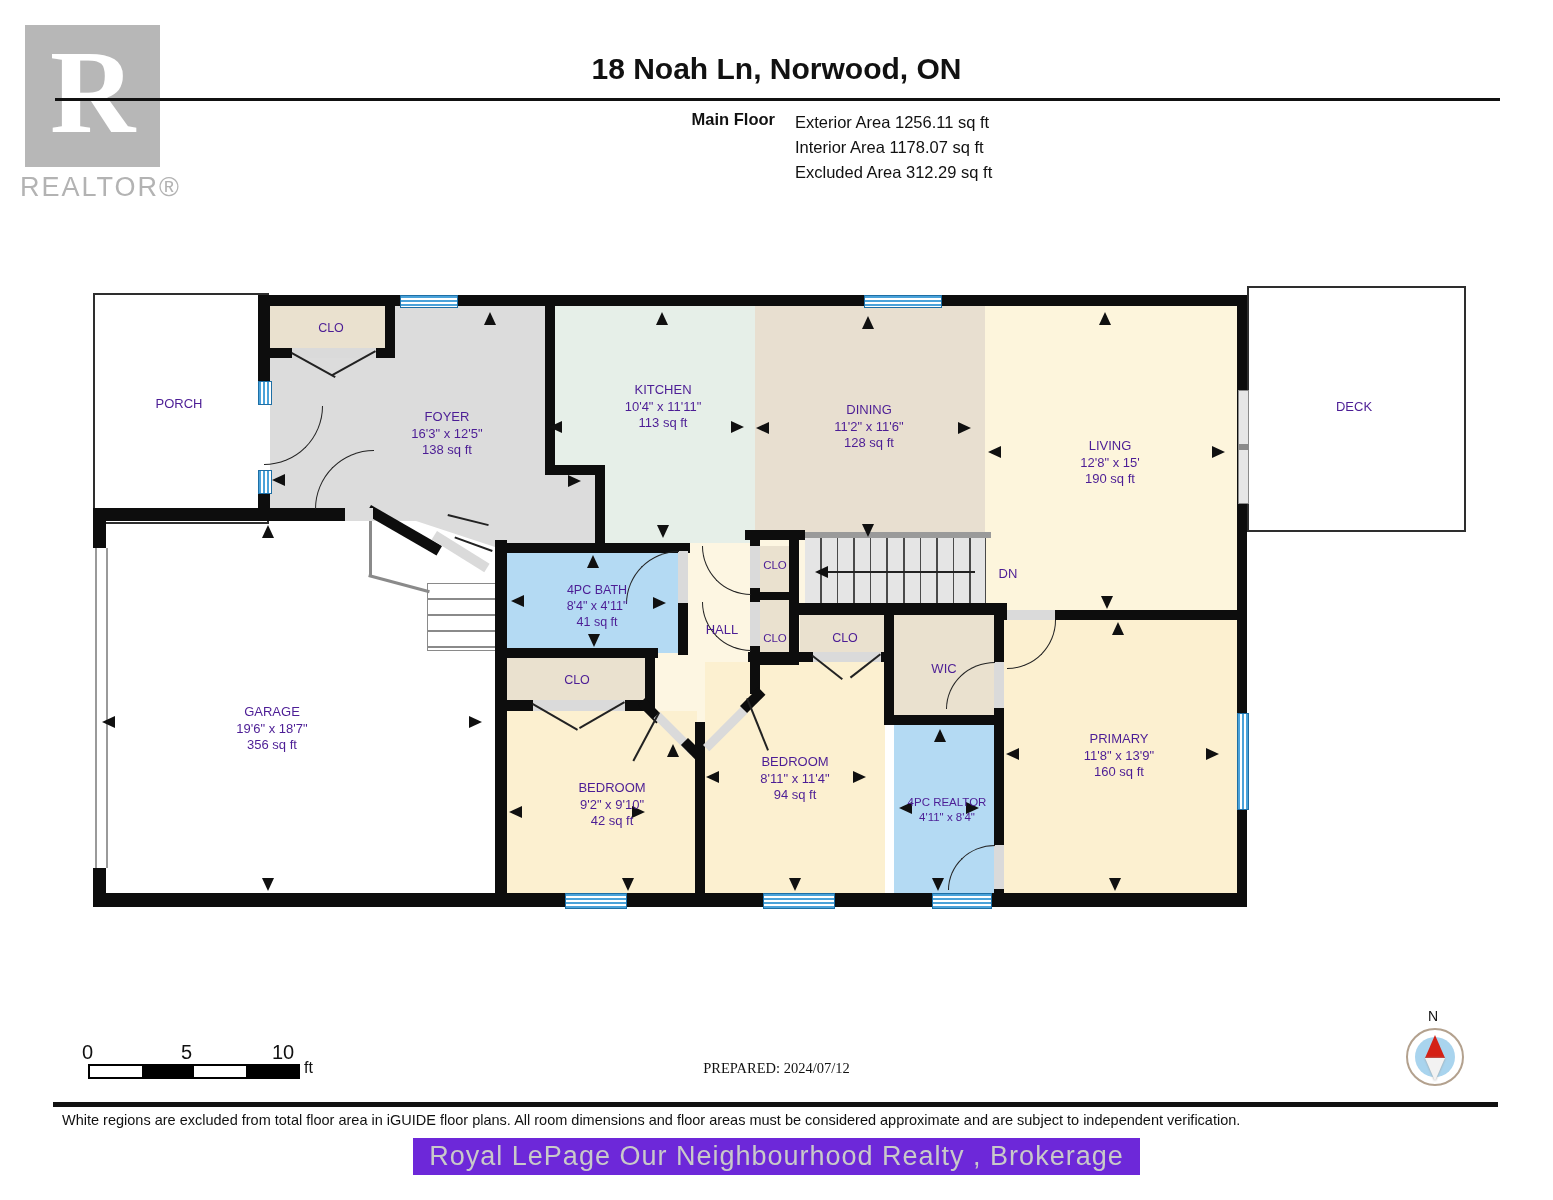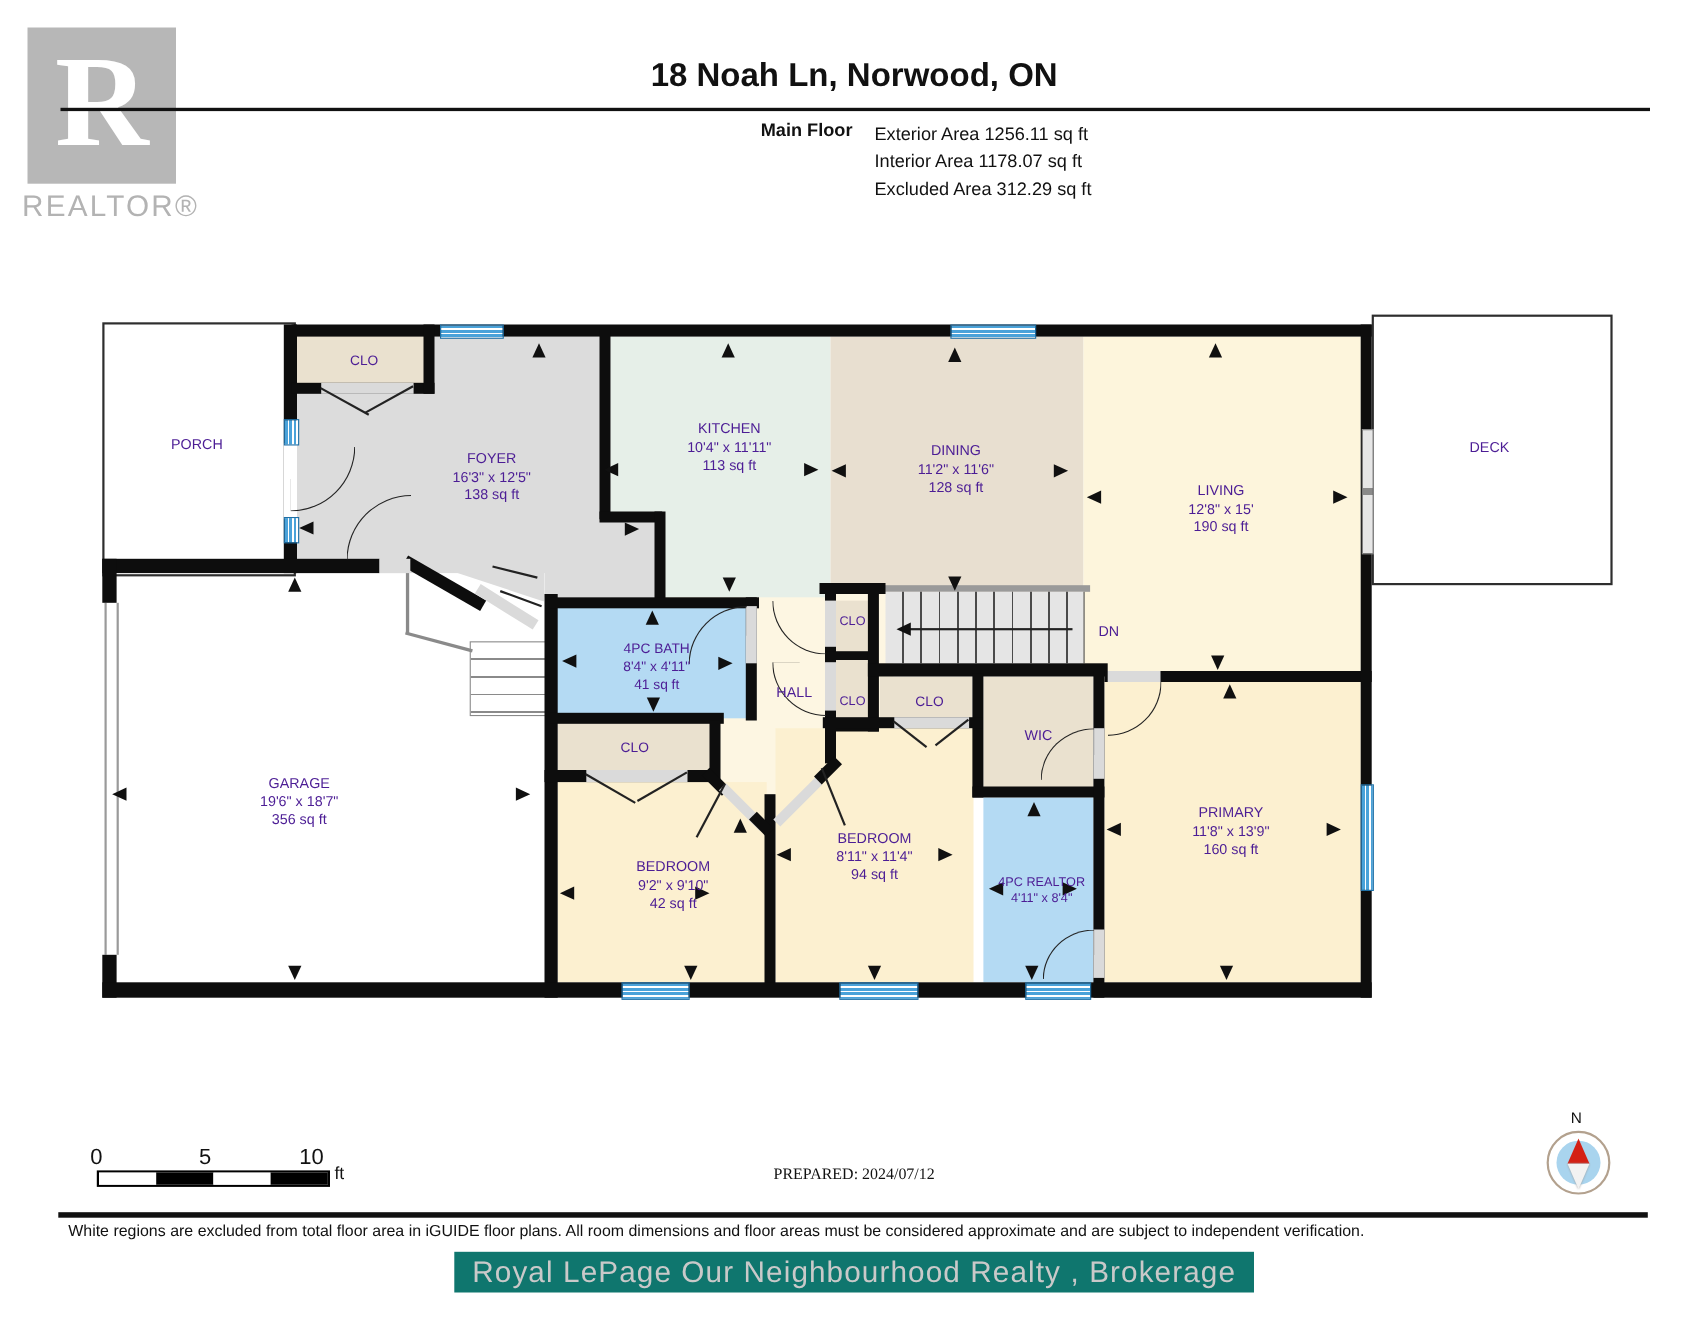--- a/index.html
+++ b/index.html
@@ -73,21 +73,21 @@
   .compass-red{position:absolute;left:17px;top:5px;width:0;height:0;
                border-left:10px solid transparent;border-right:10px solid transparent;
                border-bottom:23px solid var(--c-compass_red,#d42015);}
   .compass-white{position:absolute;left:17px;top:28px;width:0;height:0;
                border-left:10px solid transparent;border-right:10px solid transparent;
                border-top:23px solid #f2f2f2;filter:drop-shadow(0 0 1px #999);}
   .footline{position:absolute;left:53px;top:1102px;width:1445px;height:5px;background:#111;}
   .disclaimer{position:absolute;left:62px;top:1112px;font-size:14.5px;color:#111;}
   .watermark{position:absolute;left:0;top:1138px;width:100%;text-align:center;}
   .watermark span{display:inline-block;font-size:27px;color:var(--c-watermark,#c9c9c9);
-                  background:#0f766e;padding:3px 16px;letter-spacing:1px;}
+                  background:#6d28d9;padding:3px 16px;letter-spacing:1px;}
 </style>
 </head>
 <body>
 
 <div class="logo-box">
   <span class="logo-r">R</span>
 </div>
 <div class="logo-text">REALTOR®</div>
 <div class="title">18 Noah Ln, Norwood, ON</div>
 <div class="hrule"></div>

